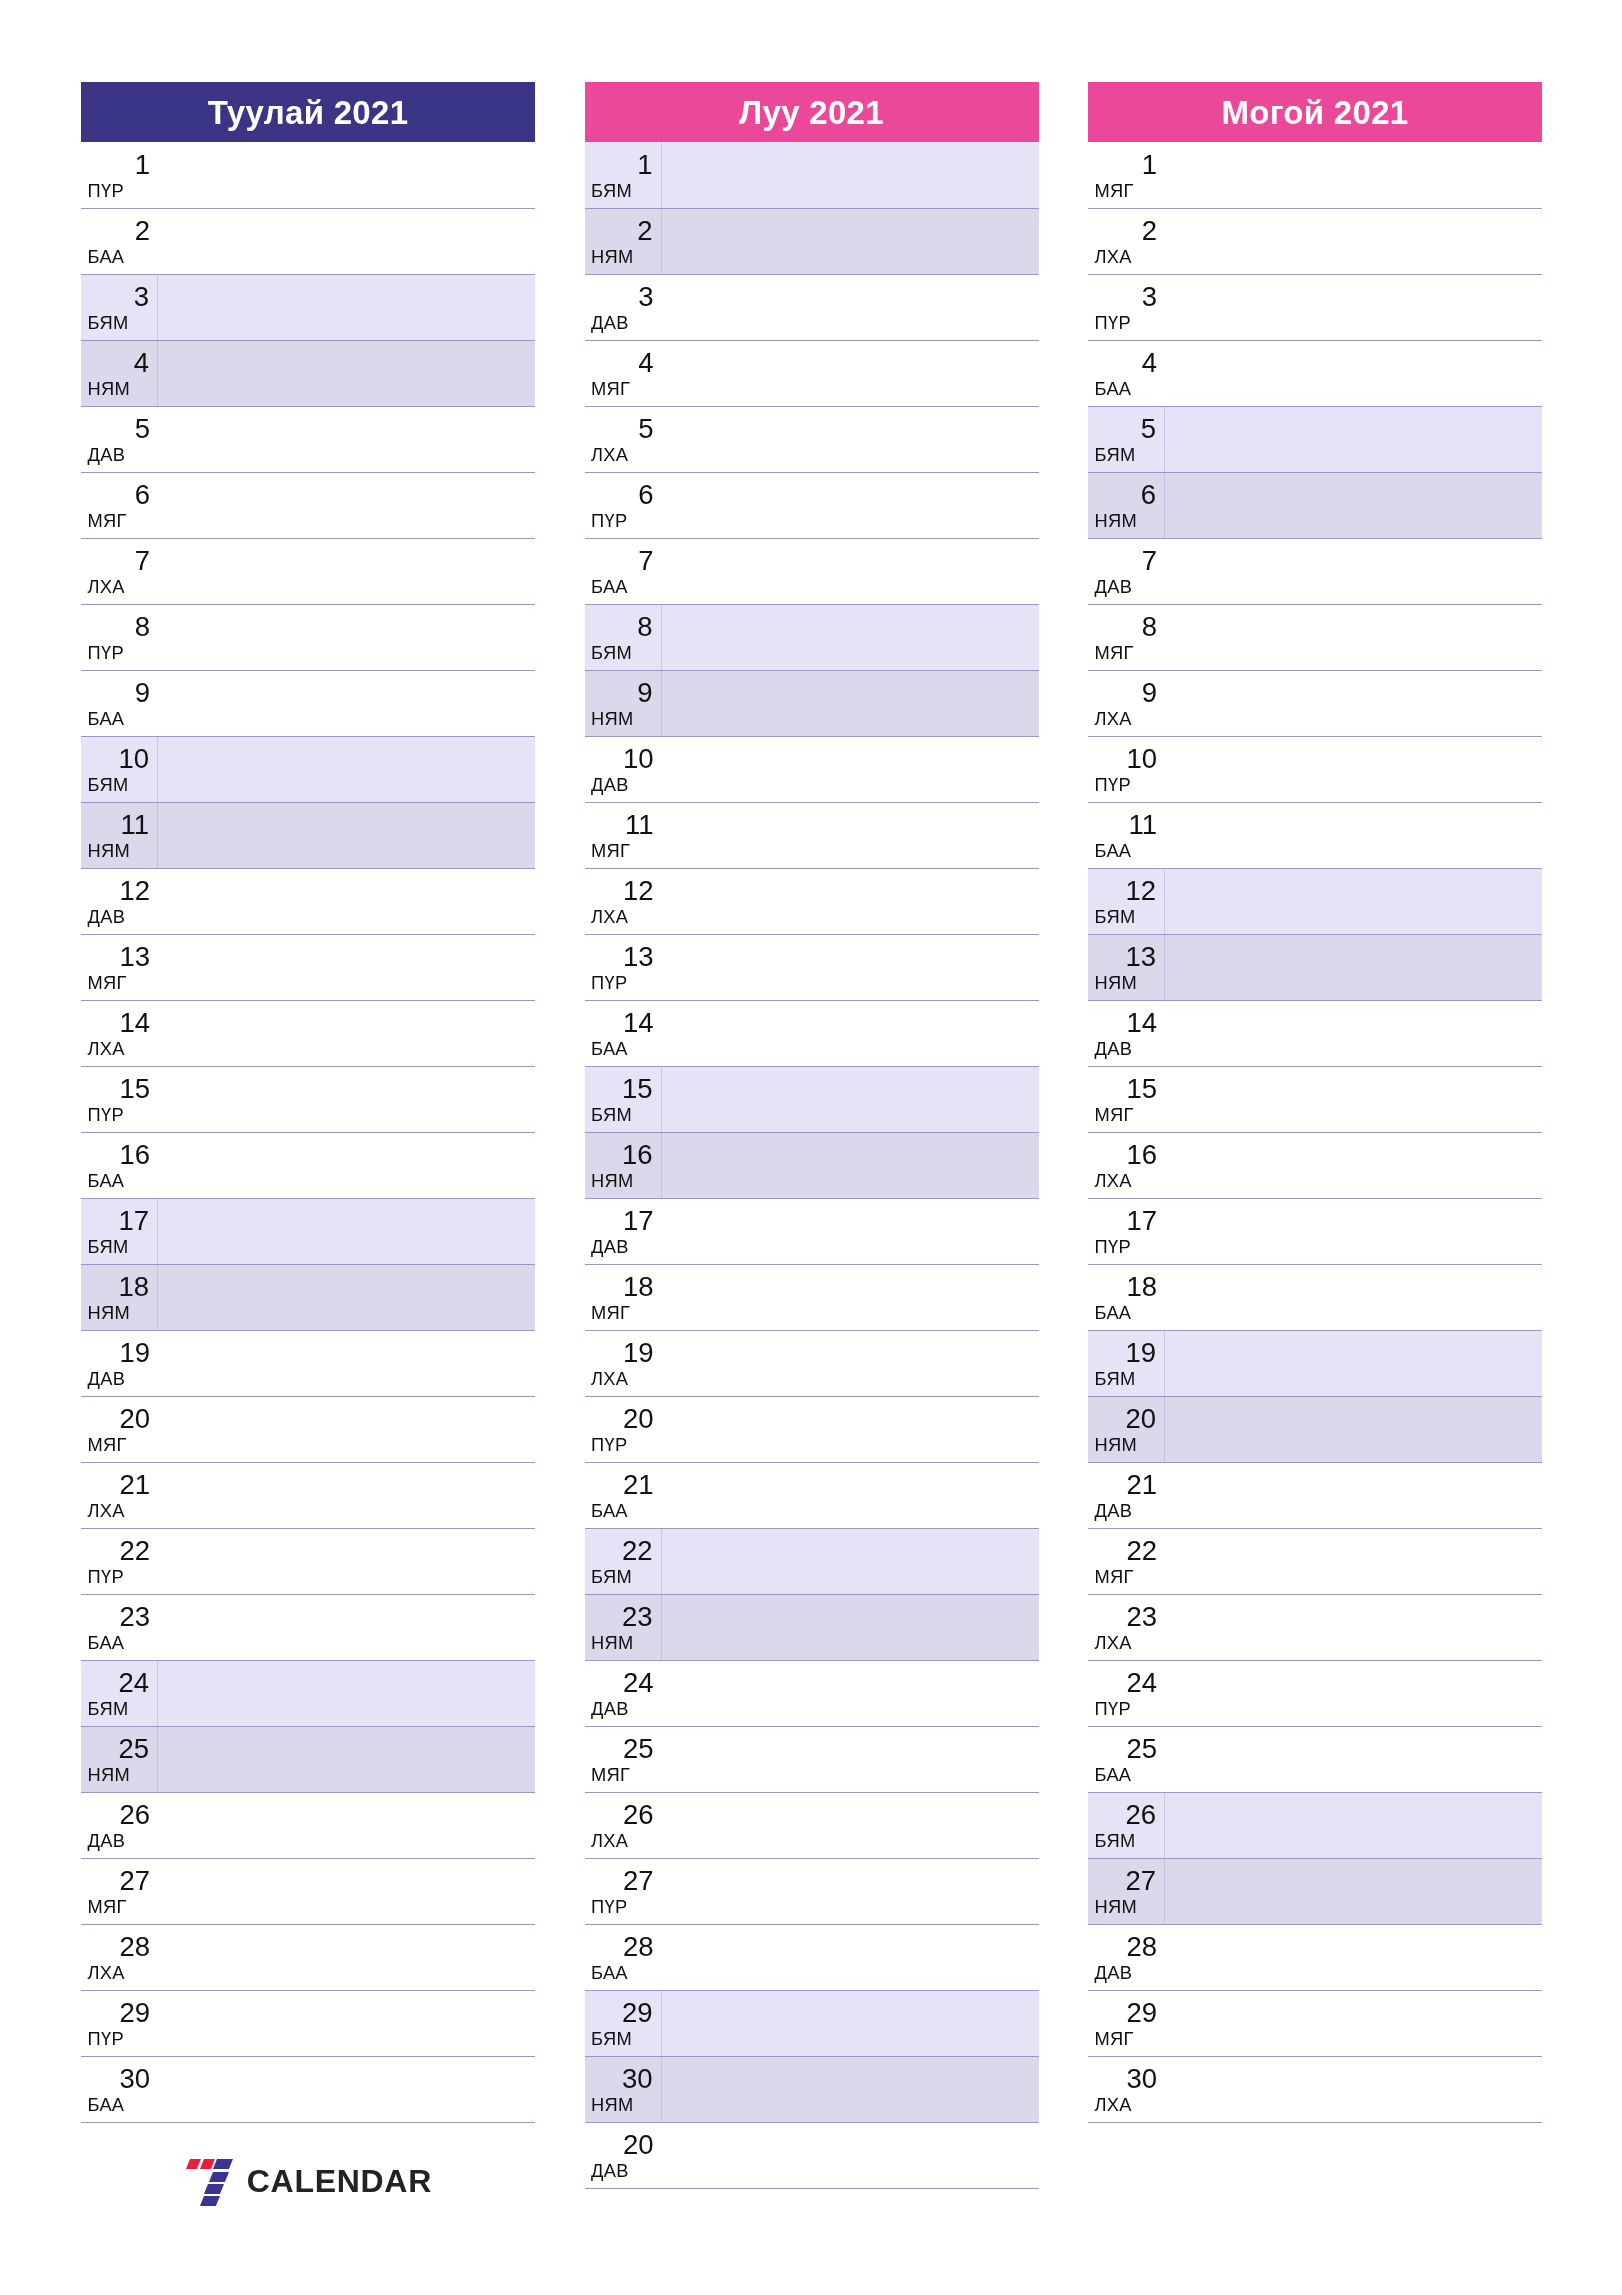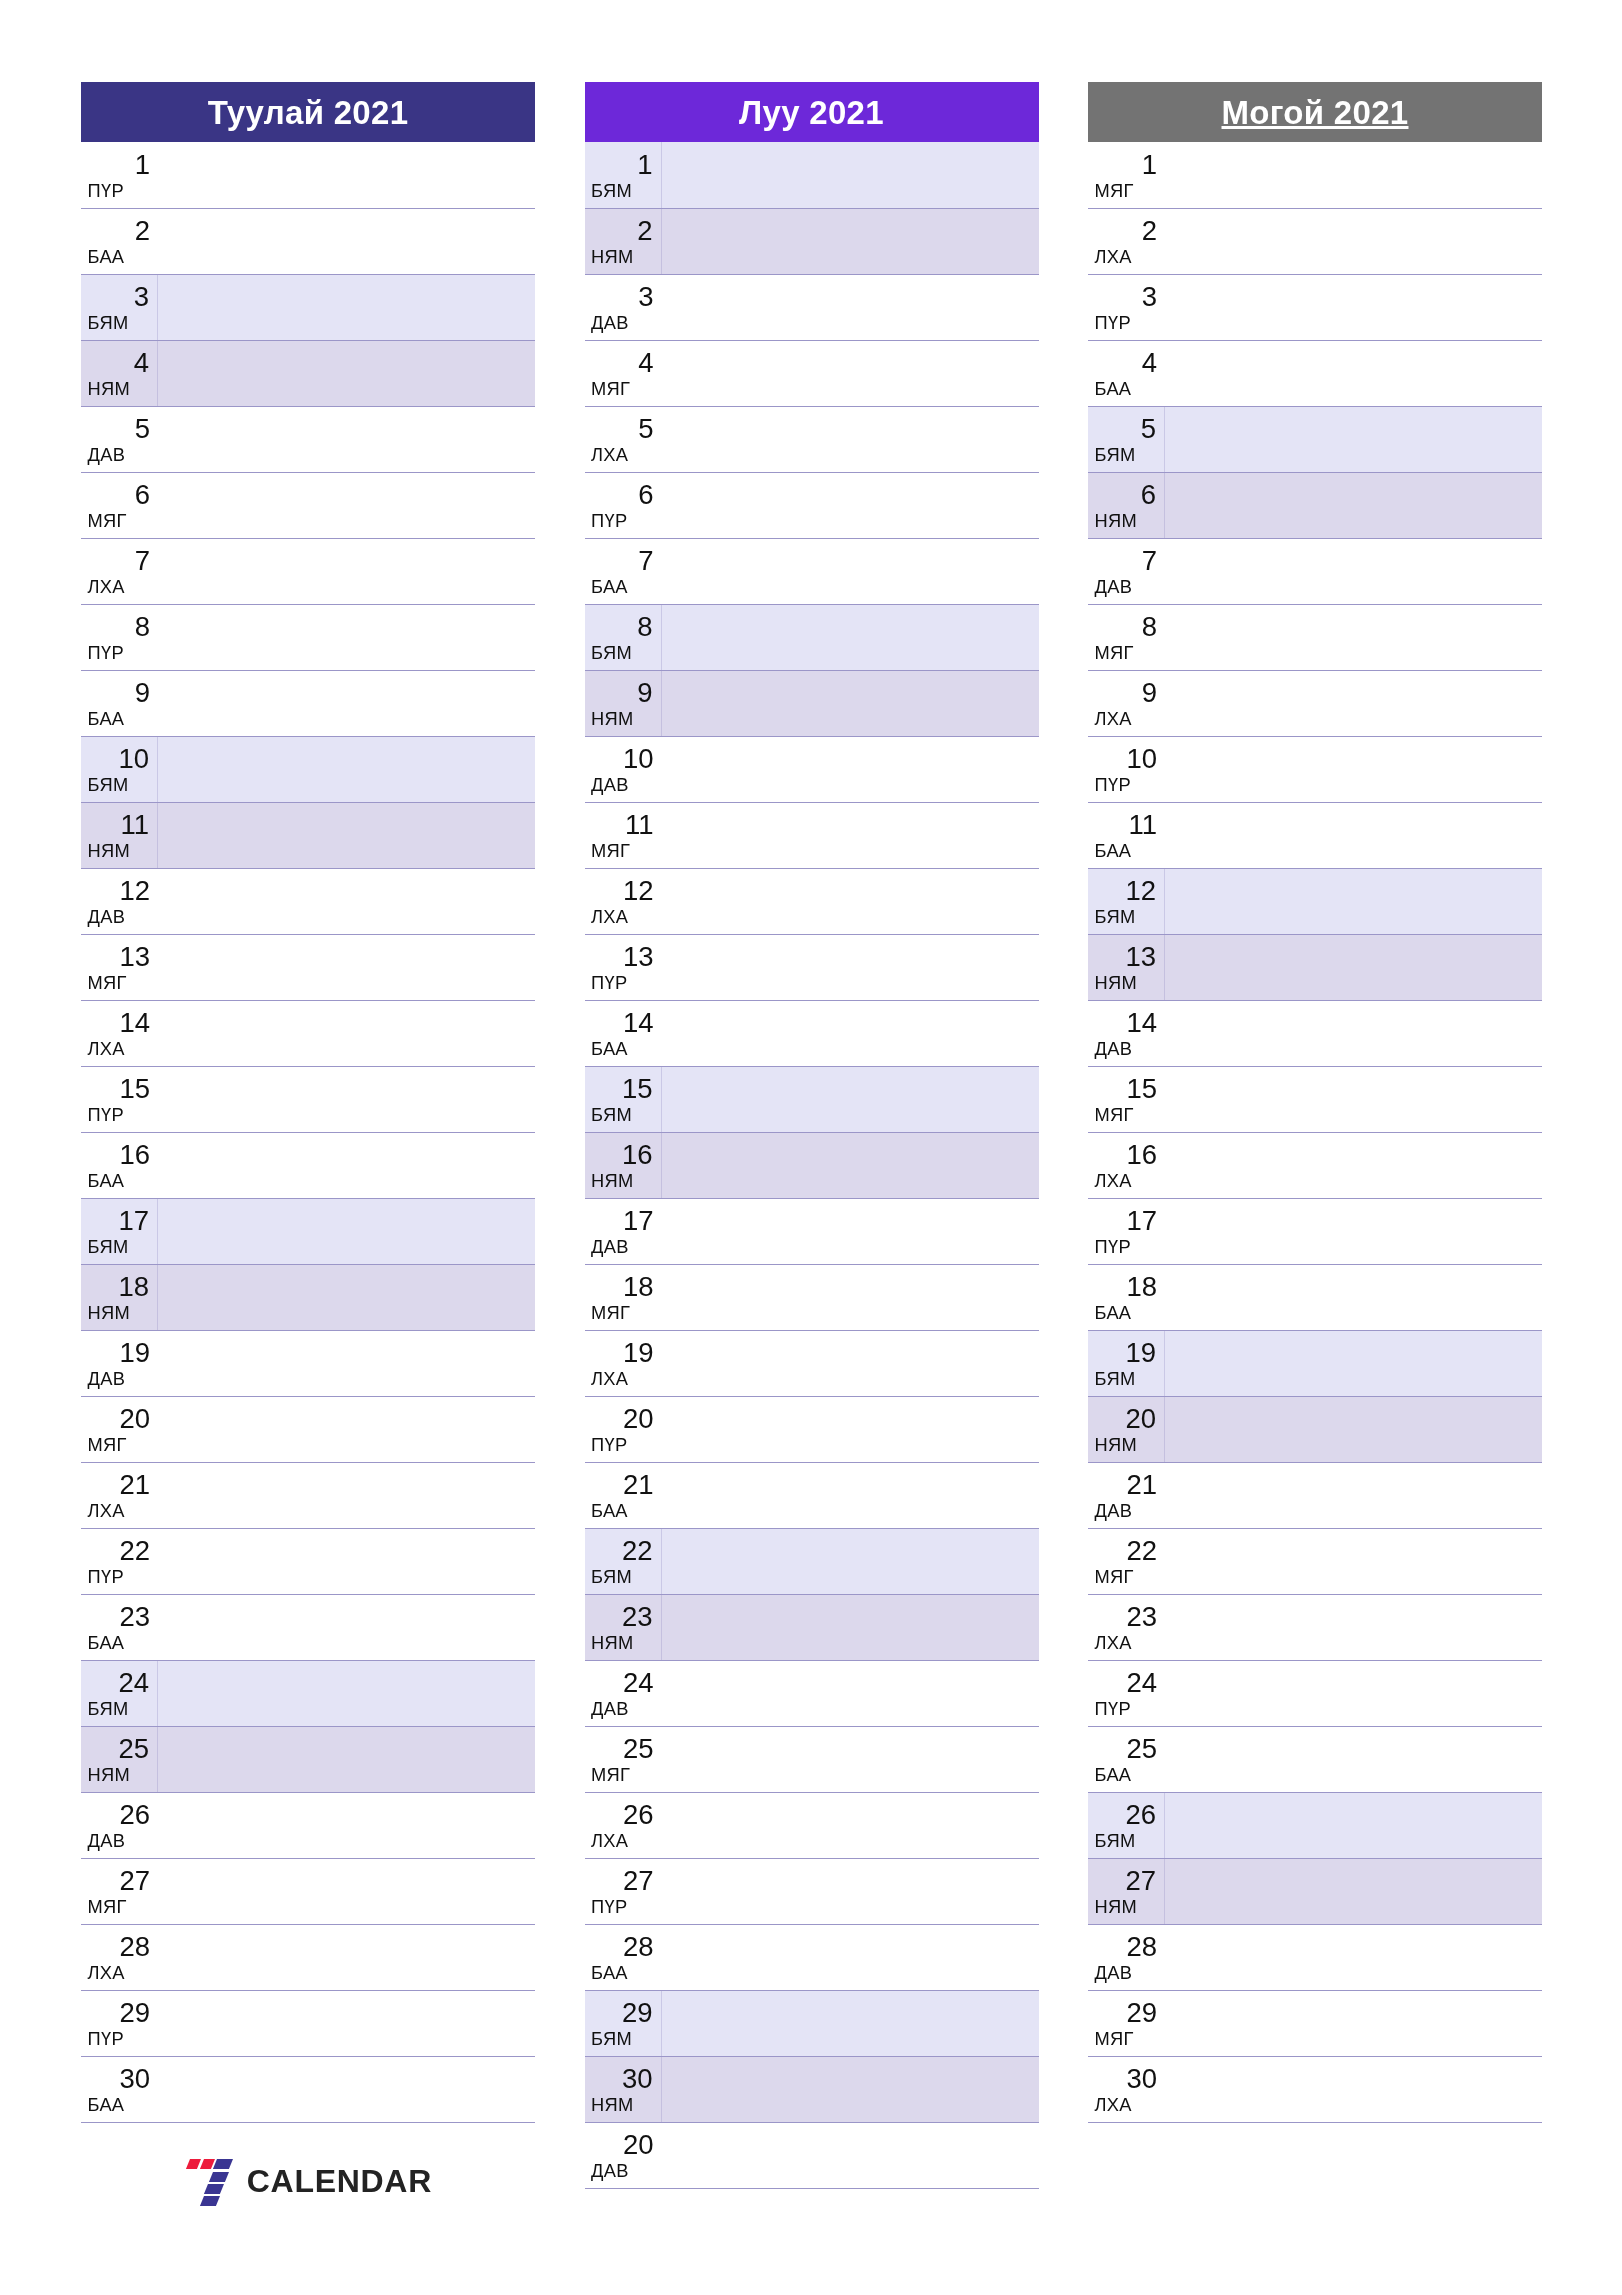--- a/index.html
+++ b/index.html
@@ -364,21 +364,21 @@
           <div class="bar" style="left: 17.7px; top: 3.9px; width: 11px; background: rgb(237, 28, 60);"></div>
           <div class="bar" style="left: 31px; top: 3.9px; width: 15.7px; background: rgb(58, 53, 146);"></div>
           <div class="bar" style="left: 27px; top: 16.4px; width: 15.7px; background: rgb(58, 53, 146);"></div>
           <div class="bar" style="left: 22px; top: 28px; width: 15.7px; background: rgb(58, 53, 146);"></div>
           <div class="bar" style="left: 17.7px; top: 40px; width: 15.7px; background: rgb(58, 53, 146);"></div>
         </div>
         <div class="logo-text" style="color: rgb(35, 35, 35);">CALENDAR</div>
       </div>
     </div>
     <div class="month-column">
-      <div class="month-header" style="background: #6d28d9; color: rgb(255, 255, 255);">Луу 2021</div>
+      <div class="month-header" style="background: #ec4899; color: rgb(255, 255, 255);">Луу 2021</div>
       <div class="days-list" style="border-bottom-color: rgb(155, 150, 200);">
         <div class="day-row sat" style="border-top-color: rgb(155, 150, 200); background: rgb(228, 228, 246);">
           <div class="day-label">
             <div class="day-number" style="color: rgb(17, 17, 17);">1</div>
             <div class="day-weekday" style="color: rgb(17, 17, 17);">БЯМ</div>
           </div>
           <div class="notes-area"></div>
         </div>
         <div class="day-row sun" style="border-top-color: rgb(155, 150, 200); background: rgb(220, 216, 236);">
           <div class="day-label">
@@ -587,21 +587,21 @@
           <div class="day-label">
             <div class="day-number" style="color: rgb(17, 17, 17);">20</div>
             <div class="day-weekday" style="color: rgb(17, 17, 17);">ДАВ</div>
           </div>
           <div class="notes-area"></div>
         </div>
       </div>
       <div class="logo-spacer"></div>
     </div>
     <div class="month-column">
-      <div class="month-header" style="background: #737373; color: rgb(255, 255, 255); text-decoration: underline;">Могой 2021</div>
+      <div class="month-header" style="background: #ec4899; color: rgb(255, 255, 255);">Могой 2021</div>
       <div class="days-list" style="border-bottom-color: rgb(155, 150, 200);">
         <div class="day-row" style="border-top-color: rgb(155, 150, 200);">
           <div class="day-label">
             <div class="day-number" style="color: rgb(17, 17, 17);">1</div>
             <div class="day-weekday" style="color: rgb(17, 17, 17);">МЯГ</div>
           </div>
           <div class="notes-area"></div>
         </div>
         <div class="day-row" style="border-top-color: rgb(155, 150, 200);">
           <div class="day-label">

